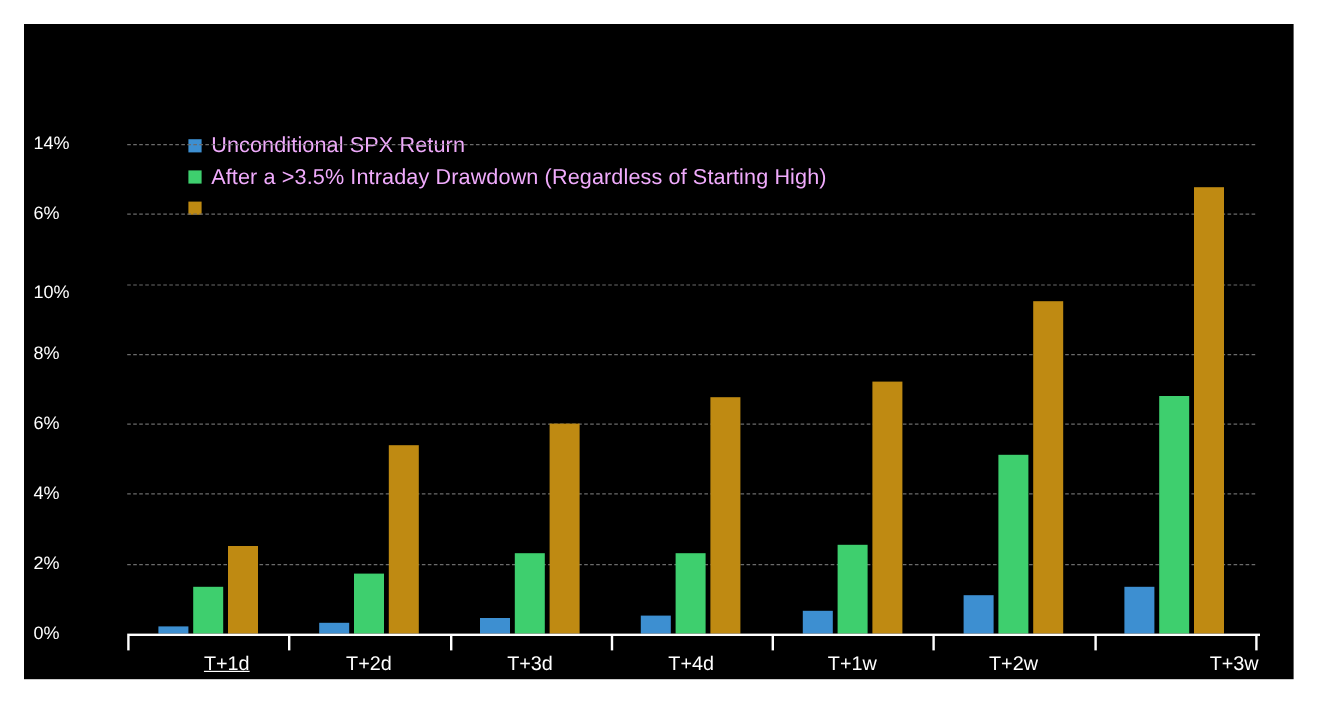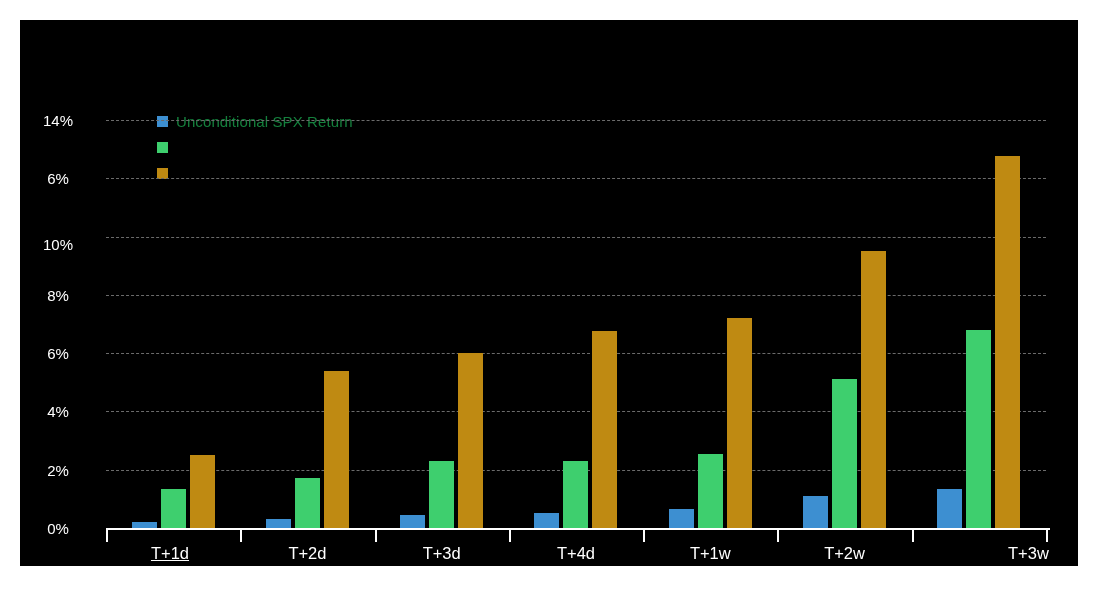--- a/index.html
+++ b/index.html
@@ -50,22 +50,22 @@
     align-items: center;
     height: 26px;
   }
   .legend-swatch {
     width: 11px;
     height: 11px;
     margin-right: 8px;
     flex: none;
   }
   .legend-label {
-    color: #15803d;
-    font-size: 15px;
+    color: #f0abfc;
+    font-size: 18px;
     white-space: nowrap;
     letter-spacing: 0.1px;
   }
 
   
   #plot {
     position: absolute;
     left: 86px;
     top: 100px;          
     width: 940px;
@@ -85,21 +85,21 @@
     width: 944px;
     height: 2px;
     background: #ffffff;
   }
 
   
   .ytick {
     position: absolute;
     right: 1026px;       
     width: 60px;
-    text-align: center;
+    text-align: left;
     color: #ffffff;
     font-size: 15px;
     transform: translateY(-50%);
   }
 
   
   .group {
     position: absolute;
     bottom: 0;
     height: 100%;
@@ -138,20 +138,21 @@
   <div id="chart-title">
   </div>
 
   <div id="legend">
       <div class="legend-row">
         <span class="legend-swatch" style="background: rgb(61, 143, 209);"></span>
         <span class="legend-label">Unconditional SPX Return</span>
       </div>
       <div class="legend-row">
         <span class="legend-swatch" style="background: rgb(62, 207, 110);"></span>
+        <span class="legend-label">After a &gt;3.5% Intraday Drawdown (Regardless of Starting High)</span>
       </div>
       <div class="legend-row">
         <span class="legend-swatch" style="background: rgb(191, 138, 18);"></span>
       </div>
     </div>
 
   <div id="yticks">
       <div class="ytick" style="top: 100px; left: 8px; right: auto;">14%</div>
       <div class="ytick" style="top: 158.286px; left: 8px; right: auto;">6%</div>
       <div class="ytick" style="top: 224px; left: 8px; right: auto;">10%</div>
@@ -211,21 +212,21 @@
 
   <div id="xticks">
       <div class="xtick" style="left: 86px;"></div>
       <div class="xtick" style="left: 220.286px;"></div>
       <div class="xtick" style="left: 354.571px;"></div>
       <div class="xtick" style="left: 488.857px;"></div>
       <div class="xtick" style="left: 623.143px;"></div>
       <div class="xtick" style="left: 757.429px;"></div>
       <div class="xtick" style="left: 891.714px;"></div>
       <div class="xtick" style="left: 1026px;"></div>
-      <div class="xlabel" style="left: 150px; text-decoration: underline;">T+1d</div>
+      <div class="xlabel" style="left: 169px; text-decoration: underline;">T+1d</div>
       <div class="xlabel" style="left: 287.429px;">T+2d</div>
       <div class="xlabel" style="left: 421.714px;">T+3d</div>
       <div class="xlabel" style="left: 556px;">T+4d</div>
       <div class="xlabel" style="left: 690.286px;">T+1w</div>
       <div class="xlabel" style="left: 824.571px;">T+2w</div>
       <div class="xlabel" style="left: 958.857px; text-align: right;">T+3w</div>
     </div>
 
 </div>
 

